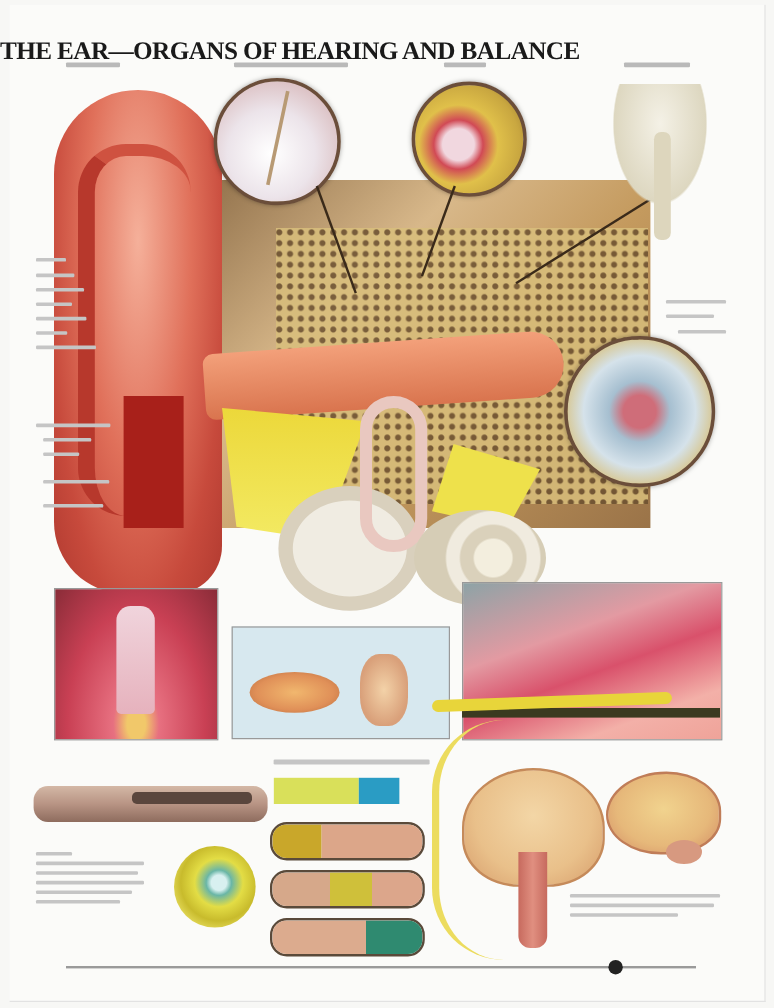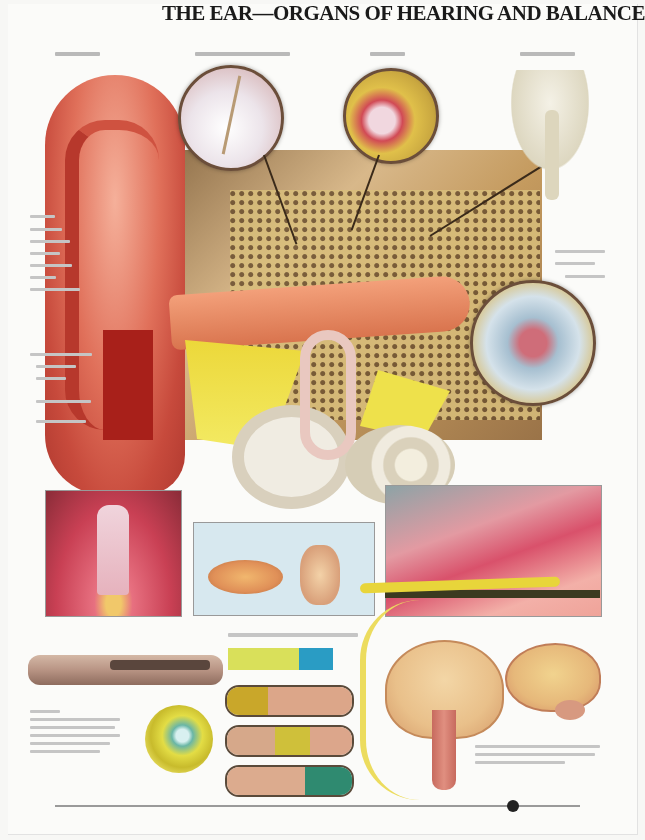--- a/index.html
+++ b/index.html
@@ -1,18 +1,18 @@
 <!DOCTYPE html>
 <html><head>
 <meta charset="utf-8">
 <style>
   html,body{margin:0;padding:0;}
   body{width:645px;height:840px;background:#f7f7f5;position:relative;overflow:hidden;font-family:"Liberation Serif",serif;}
   .poster{position:absolute;left:8px;top:4px;width:629px;height:830px;background:#fbfbf9;border-right:1px solid #e2e2e2;border-bottom:1px solid #e2e2e2;}
-  .title{position:absolute;left:0;top:1px;width:645px;text-align:right;font-family:"Liberation Serif",serif;font-weight:bold;font-size:21px;letter-spacing:-0.5px;color:#1a1a1a;}
+  .title{position:absolute;left:0;top:30px;width:645px;text-align:left;font-family:"Liberation Serif",serif;font-weight:bold;font-size:21px;letter-spacing:-0.5px;color:#1a1a1a;}
   .sub{position:absolute;height:4px;background:#b9b9b9;border-radius:1px;}
   .lbl{position:absolute;height:3px;background:#c5c5c5;border-radius:1px;}
   .abs{position:absolute;}
   .circle{position:absolute;border-radius:50%;border:3px solid #6b4e3a;box-shadow:0 0 4px rgba(0,0,0,.35);}
   .bar{position:absolute;border-radius:14px;border:2px solid #5a4a3a;overflow:hidden;display:flex;}
   .bar div{height:100%;}
   .panel{position:absolute;border:1px solid #999;}
   .legend-line{position:absolute;left:55px;top:805px;width:525px;height:2px;background:#9a9a9a;}
   .logo{position:absolute;left:507px;top:800px;width:12px;height:12px;border-radius:50%;background:#222;}
 </style>

